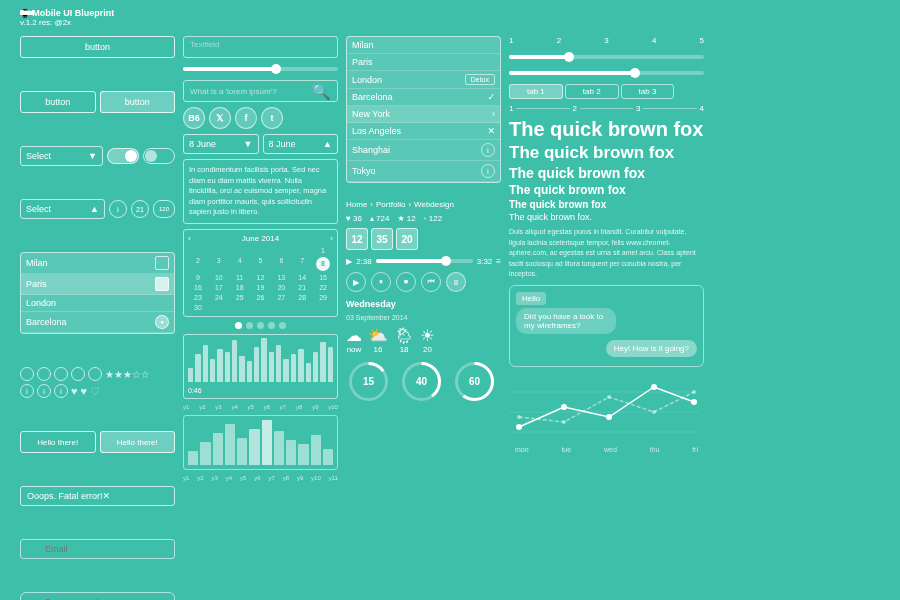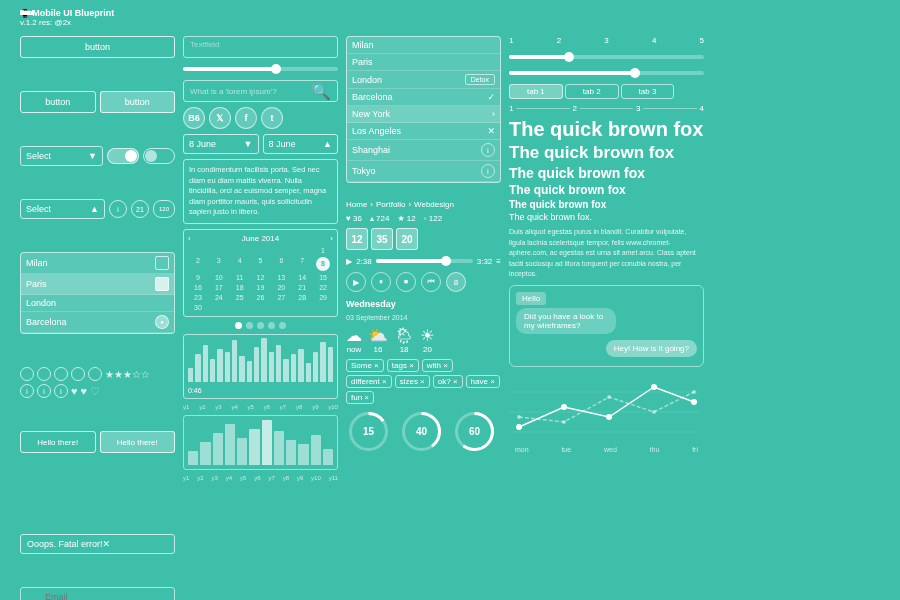--- a/index.html
+++ b/index.html
@@ -130,21 +130,20 @@
 
     
     .alert-box {
       border: 1.5px solid rgba(255,255,255,0.7);
       border-radius: 3px;
       padding: 4px 6px;
       font-size: 9px;
       color: white;
       display: flex;
       align-items: center;
-      margin-top: 48px;
     }
 
     
     .input-field {
       border: 1.5px solid rgba(255,255,255,0.6);
       border-radius: 3px;
       padding: 3px 24px;
       font-size: 9px;
       color: rgba(255,255,255,0.8);
       background: transparent;
@@ -775,30 +774,20 @@
       <div class="weather-item">
         <div class="weather-icon">🌦</div>
         <div>18</div>
       </div>
       <div class="weather-item">
         <div class="weather-icon">☀</div>
         <div>20</div>
       </div>
     </div>
 
-    <div class="tags-wrap">
-      <div class="tag">Some ×</div>
-      <div class="tag">tags ×</div>
-      <div class="tag">with ×</div>
-      <div class="tag">different ×</div>
-      <div class="tag">sizes ×</div>
-      <div class="tag">ok? ×</div>
-      <div class="tag">have ×</div>
-      <div class="tag">fun ×</div>
-    </div>
 
     <div class="progress-circles">
       <svg width="45" height="45" viewBox="0 0 45 45">
         <circle cx="22.5" cy="22.5" r="18" fill="none" stroke="rgba(255,255,255,0.3)" stroke-width="3"></circle>
         <circle cx="22.5" cy="22.5" r="18" fill="none" stroke="white" stroke-width="3" stroke-dasharray="113" stroke-dashoffset="96" transform="rotate(-90 22.5 22.5)"></circle>
         <text x="22.5" y="26" text-anchor="middle" fill="white" font-size="10" font-weight="bold">15</text>
       </svg>
       <svg width="45" height="45" viewBox="0 0 45 45">
         <circle cx="22.5" cy="22.5" r="18" fill="none" stroke="rgba(255,255,255,0.3)" stroke-width="3"></circle>
         <circle cx="22.5" cy="22.5" r="18" fill="none" stroke="white" stroke-width="3" stroke-dasharray="113" stroke-dashoffset="68" transform="rotate(-90 22.5 22.5)"></circle>

